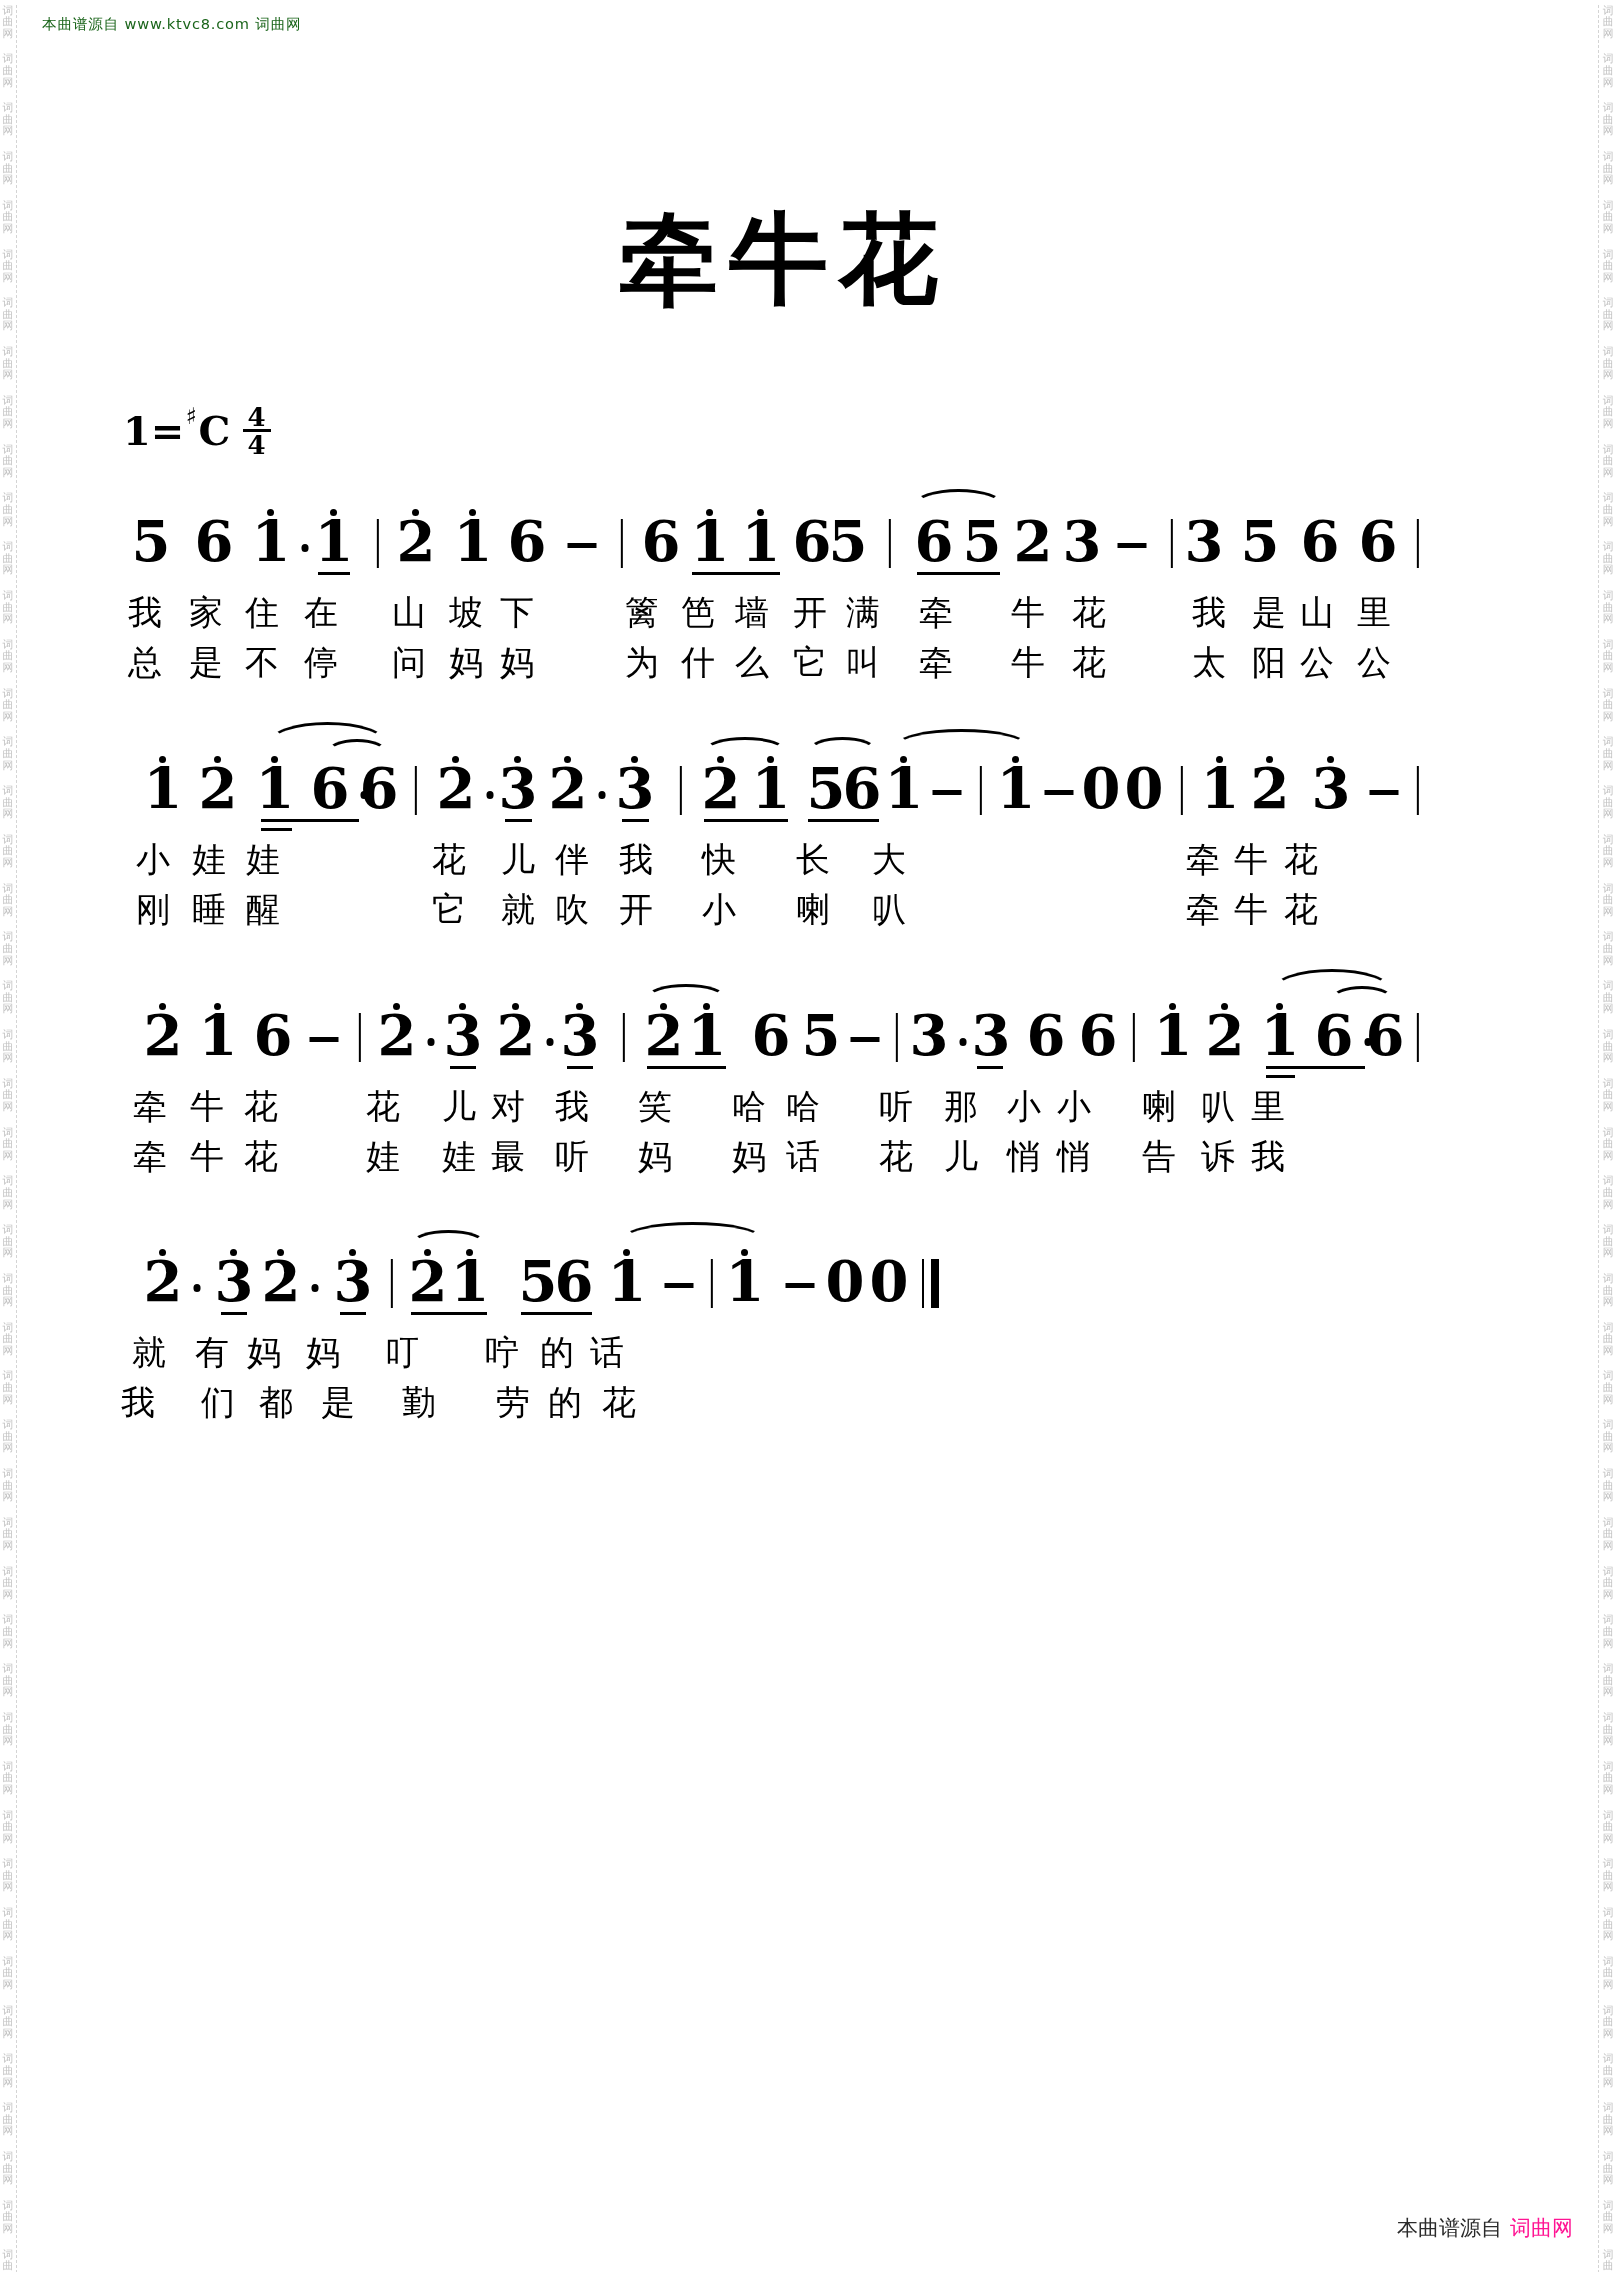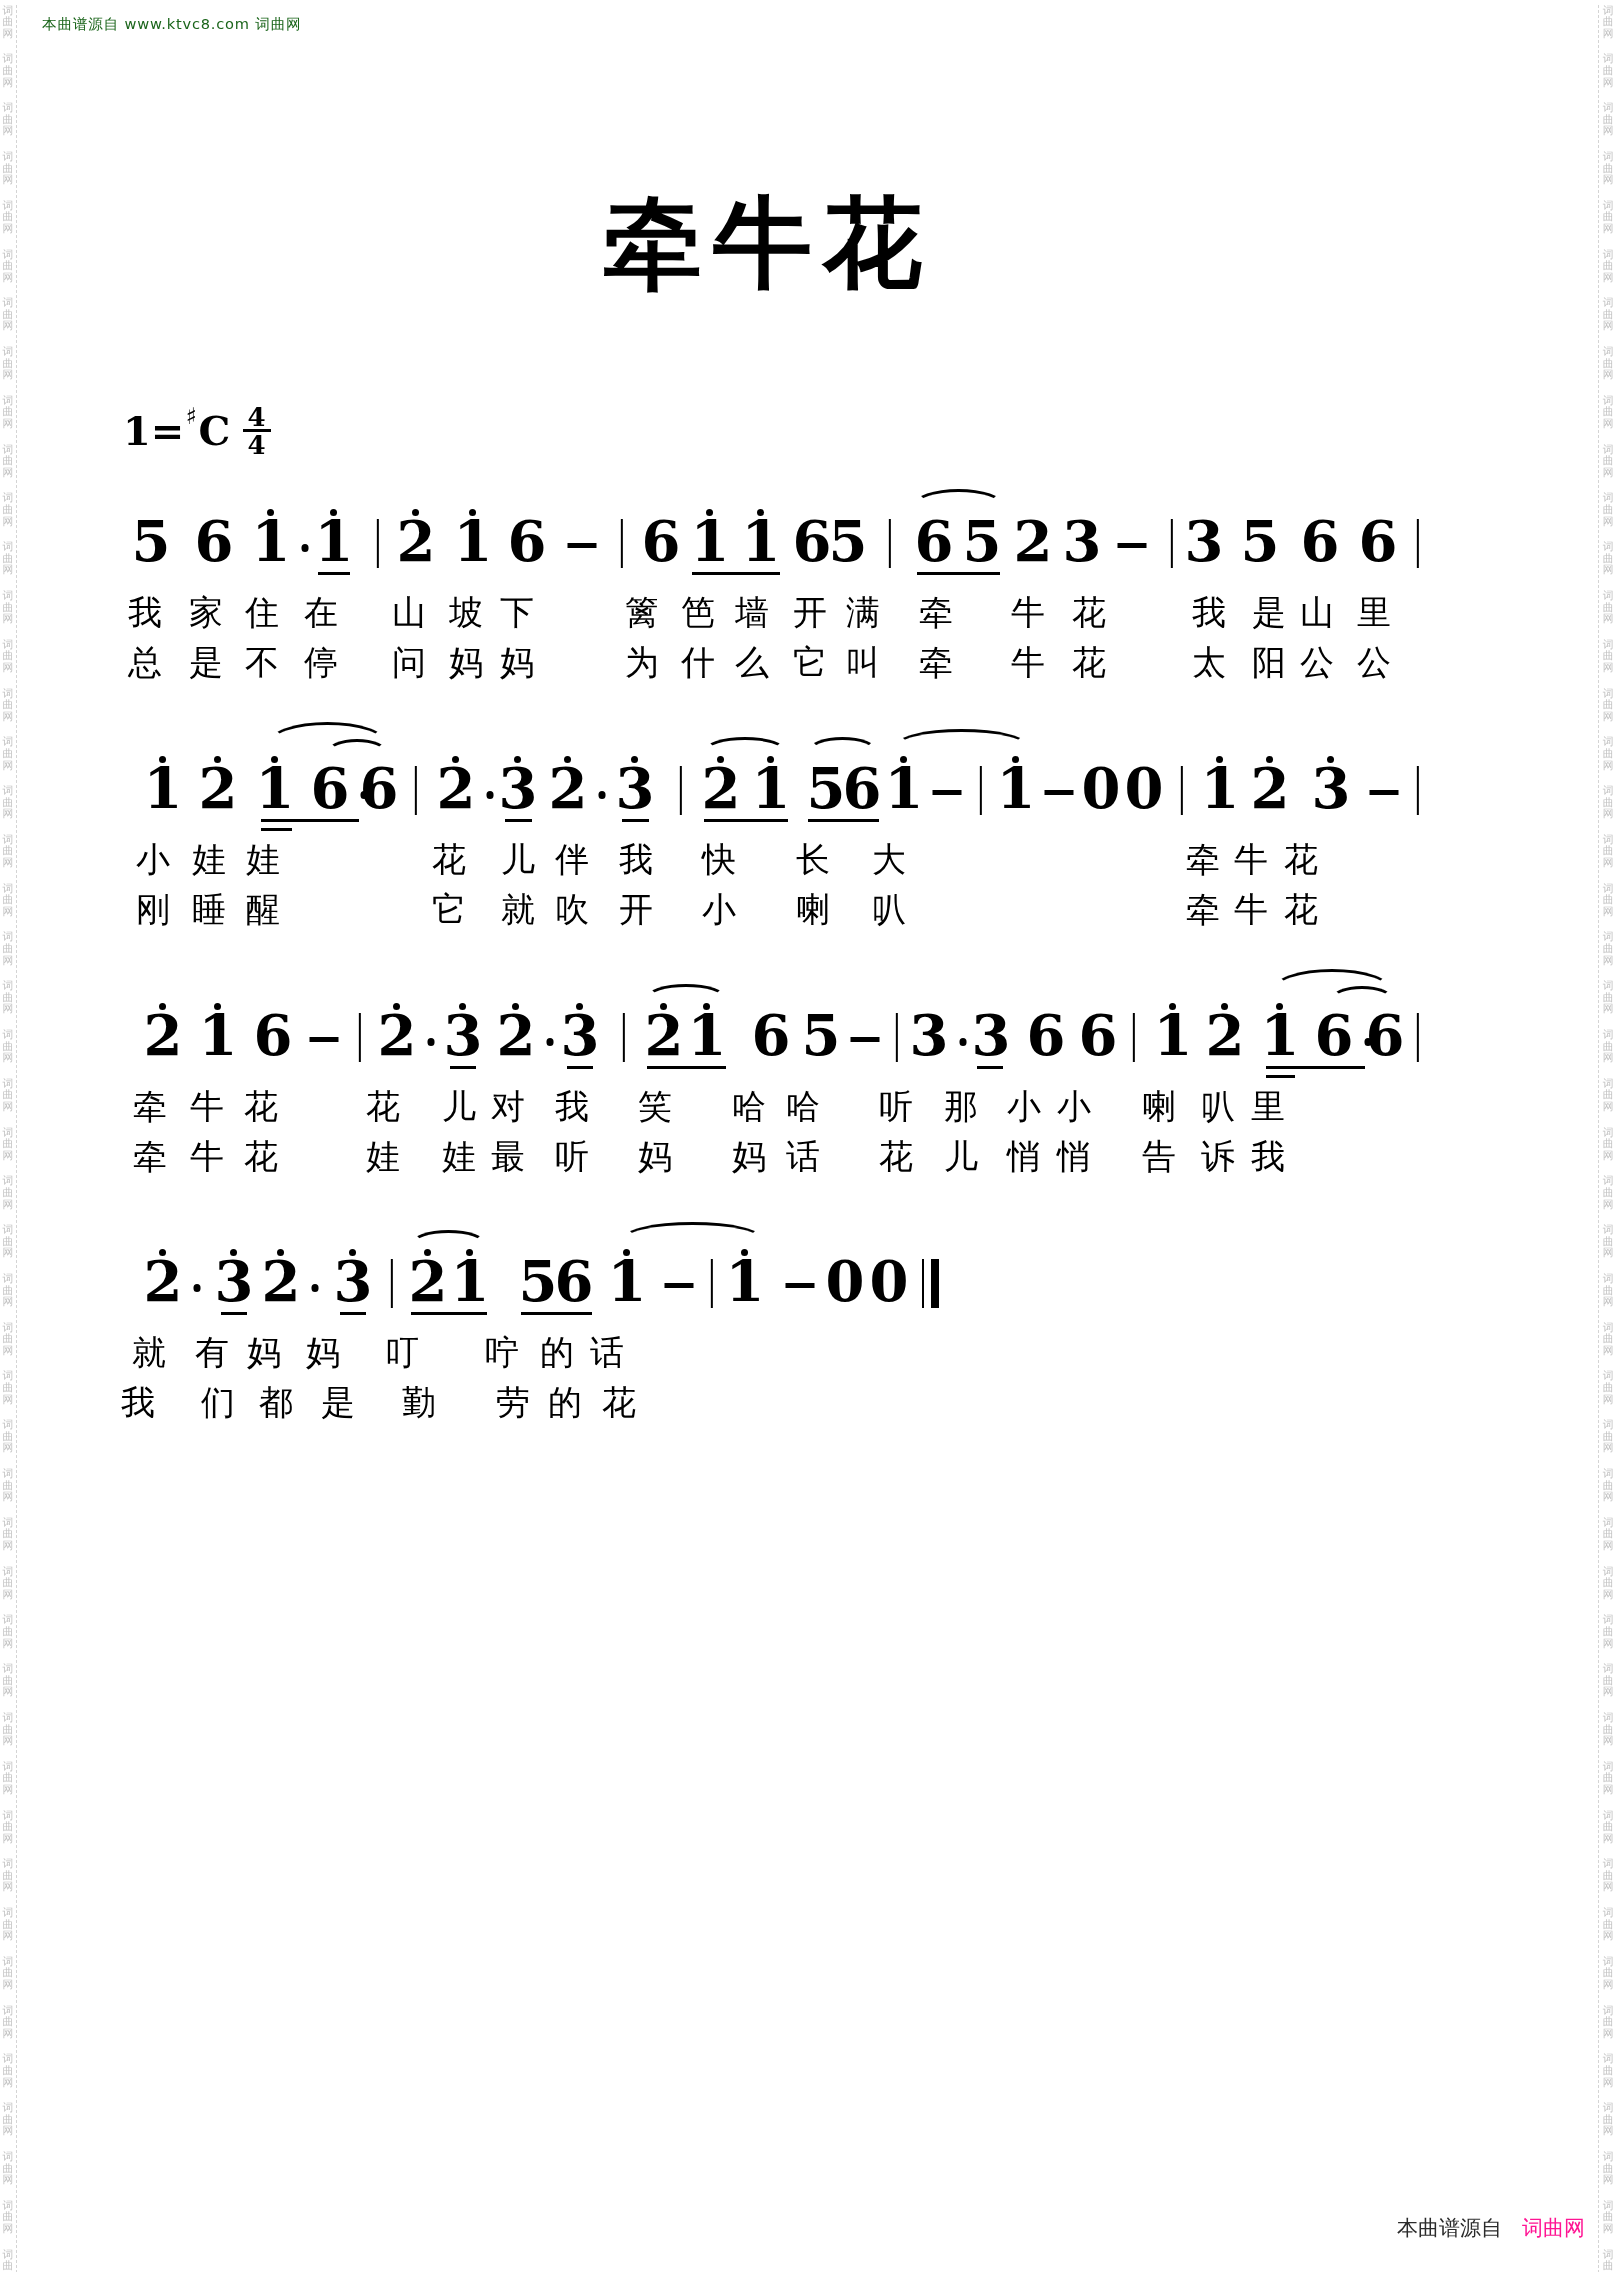--- a/index.html
+++ b/index.html
@@ -9,21 +9,21 @@
   
   .wm-top{position:absolute;left:42px;top:15.4px;font-size:14.6px;letter-spacing:0.8px;
           font-family:"DejaVu Sans",sans-serif;color:#1b651b;white-space:nowrap;}
   .wm-col{position:absolute;top:4.6px;bottom:0;overflow:hidden;color:#c2c2c2;
           font-size:10.8px;line-height:11.6px;text-align:center;font-family:"DejaVu Sans",sans-serif;}
   .wm-left{left:0;width:16px;border-right:1.5px dashed #d4d4d4;}
   .wm-right{right:0;width:17.7px;border-left:1.5px dashed #d4d4d4;}
   .wm-group{margin-bottom:14px;}
 
   
-  .title{position:absolute;left:768px;top:183px;transform:translateX(-50%);margin:0;
+  .title{position:absolute;left:768px;top:183px;transform:translateX(-50%);margin:16px;
          font-family:"DejaVu Serif",serif;font-weight:700;font-size:99px;line-height:1.2;
          letter-spacing:10.8px;white-space:nowrap;}
   .credits{position:absolute;left:1155px;top:355px;font-size:39px;line-height:44px;
            font-weight:700;white-space:nowrap;}
 
   
   .keysig{position:absolute;left:123px;top:407px;display:flex;align-items:center;
           font-family:"DejaVu Serif",serif;font-weight:700;}
   .ks-main{font-size:40px;line-height:1;}
   .ks-sharp{font-size:23px;line-height:1;position:relative;top:-15.4px;margin:0 1.5px;}
@@ -45,21 +45,21 @@
   .endbar{position:absolute;top:-4.6px;height:49px;}
   .endbar .thin{position:absolute;left:0;top:0;width:2.3px;height:49px;background:#000;}
   .endbar .thick{position:absolute;left:9.3px;top:0;width:7.7px;height:49px;background:#000;}
   .under{position:absolute;height:3.1px;background:#000;}
   .slur{position:absolute;border:3.1px solid transparent;border-top-color:#000;border-radius:50%;
         box-sizing:border-box;}
   .lyr{position:absolute;transform:translateX(-50%);font-size:34px;line-height:35px;white-space:nowrap;}
 
   
   .footer{position:absolute;left:1397px;top:2214px;font-size:21px;white-space:nowrap;color:#2b2b2b;}
-  .footer-brand{color:#ff1493;margin-left:20px;text-decoration:none;cursor:pointer;font-family:Liberation Mono, monospace;}
+  .footer-brand{color:#ff1493;margin-left:8px;text-decoration:none;cursor:pointer;font-family:Liberation Mono, monospace;}
 </style>
 </head>
 <body>
 
 <div class="page">
   <div class="wm-top">本曲谱源自 www.ktvc8.com 词曲网</div>
   <div class="wm-col wm-left">
       <div class="wm-group">
         <div>词</div>
         <div>曲</div>

